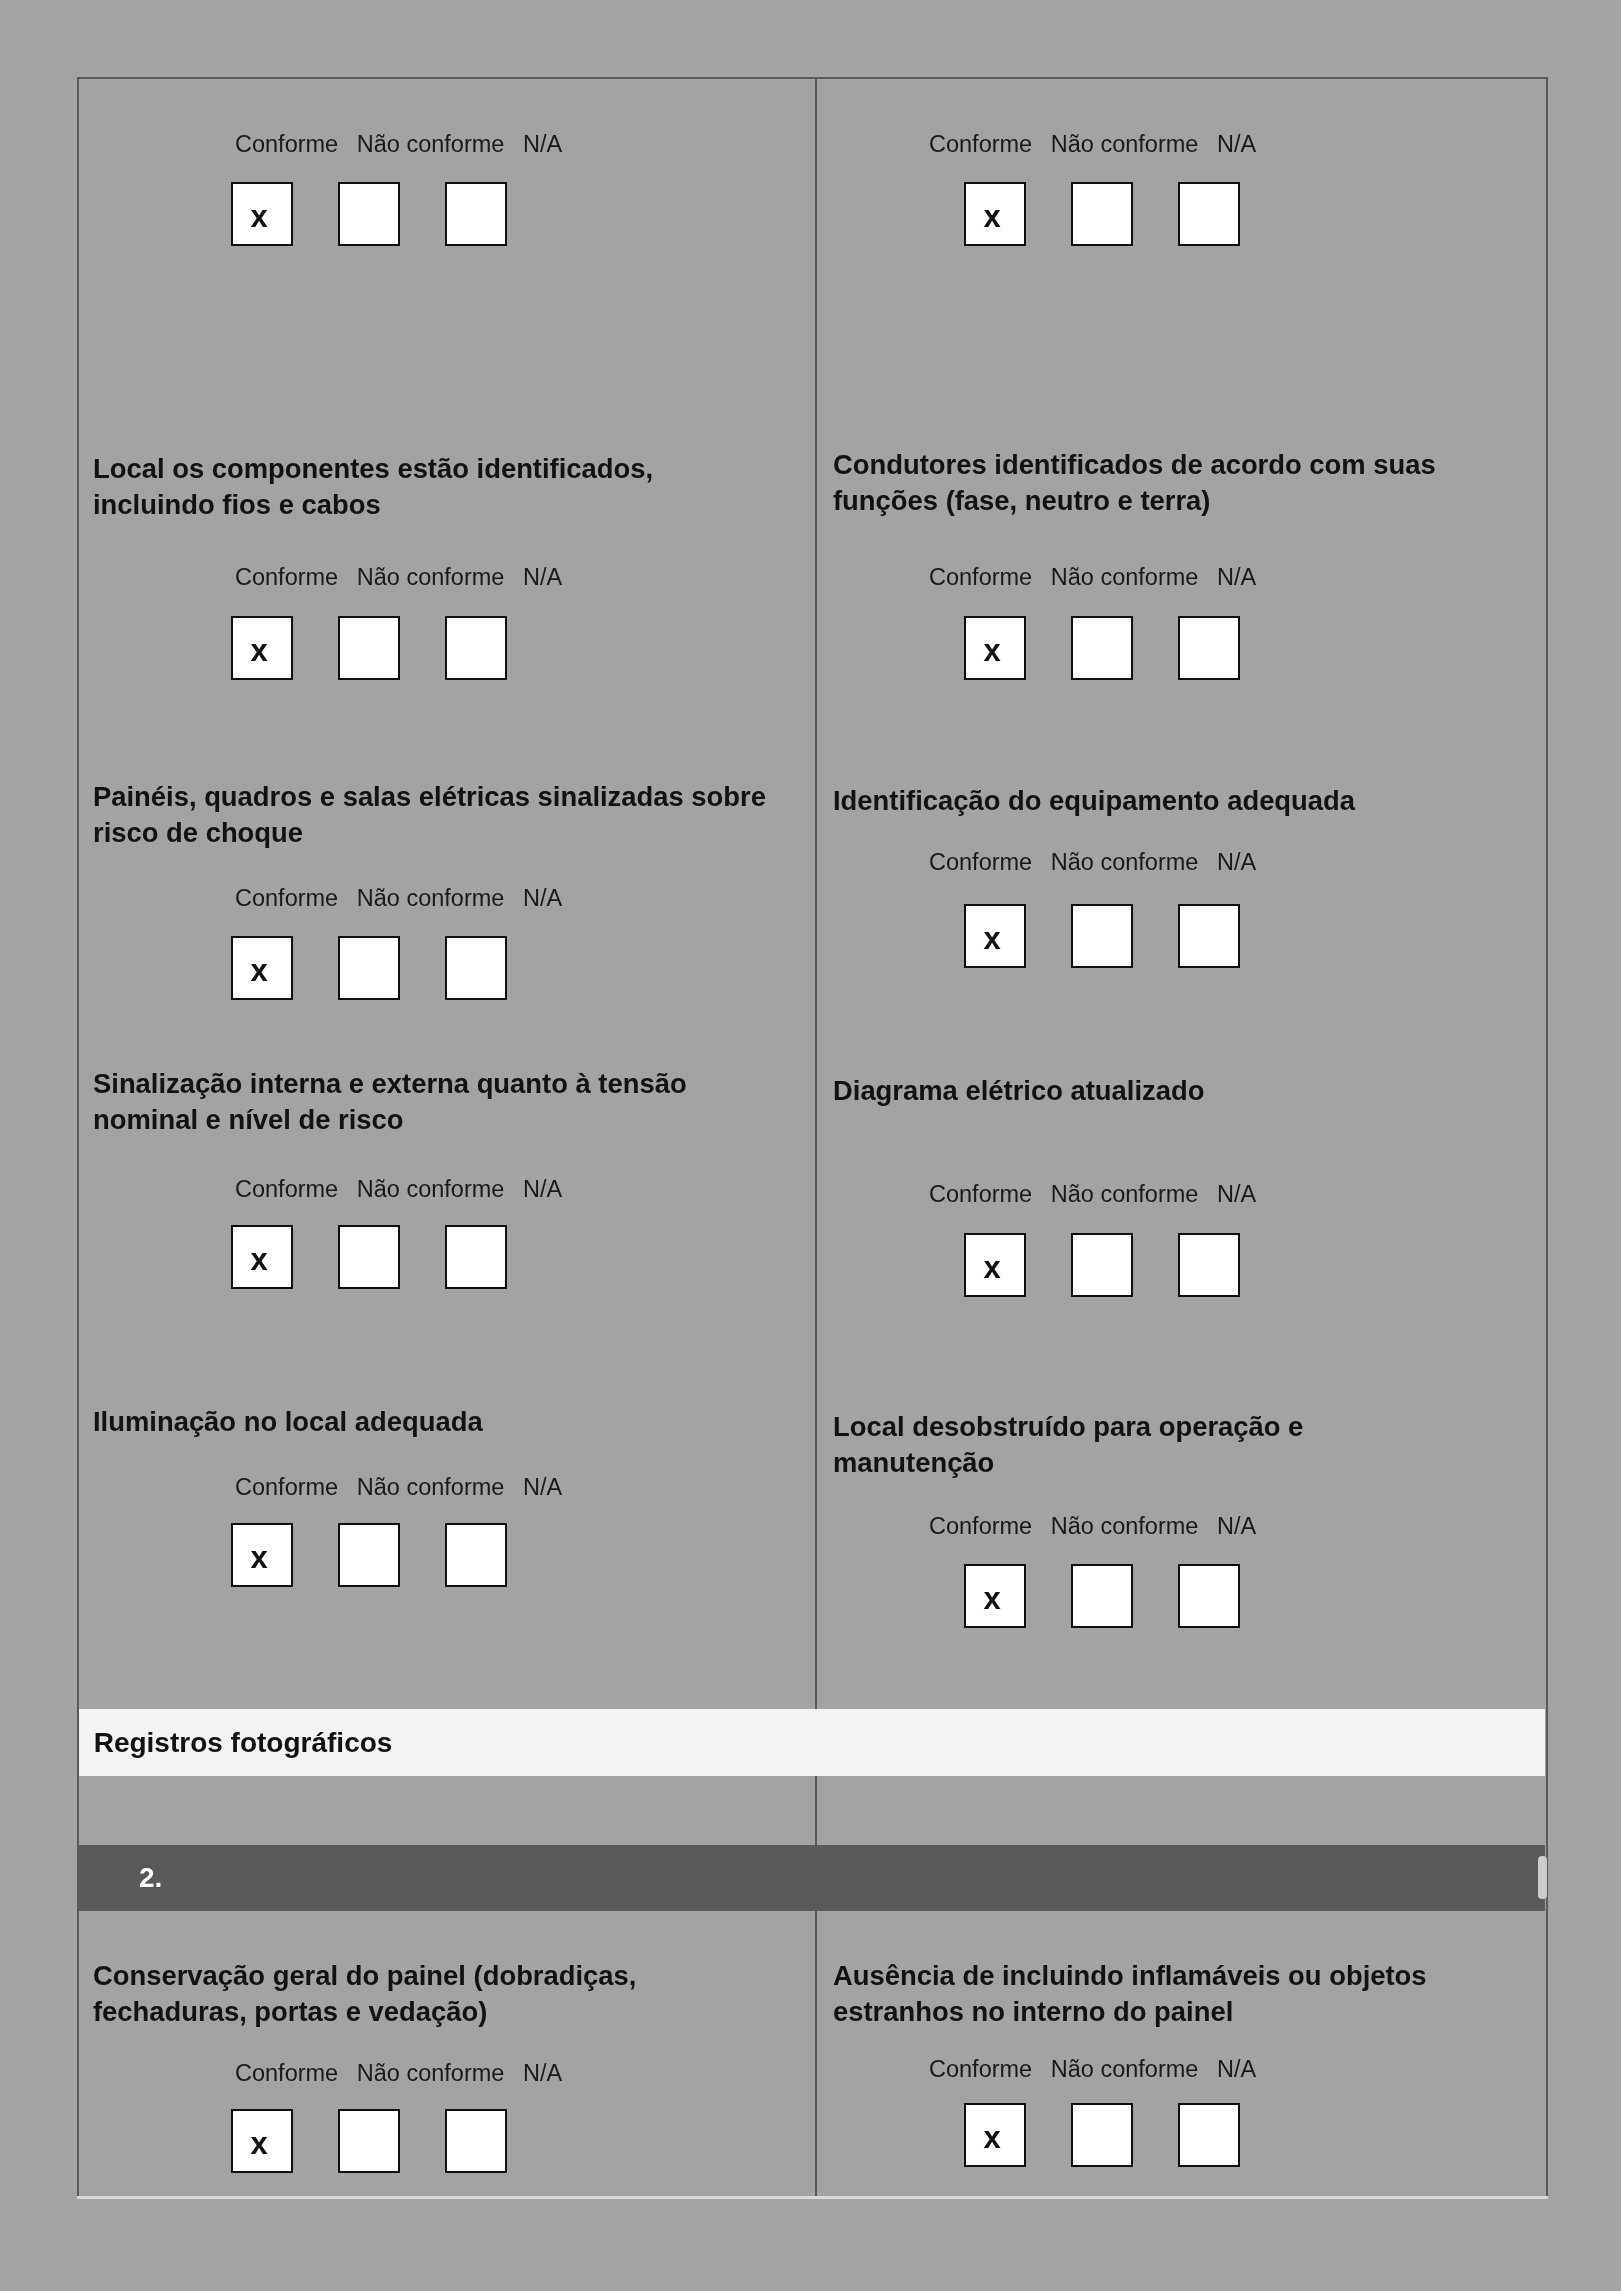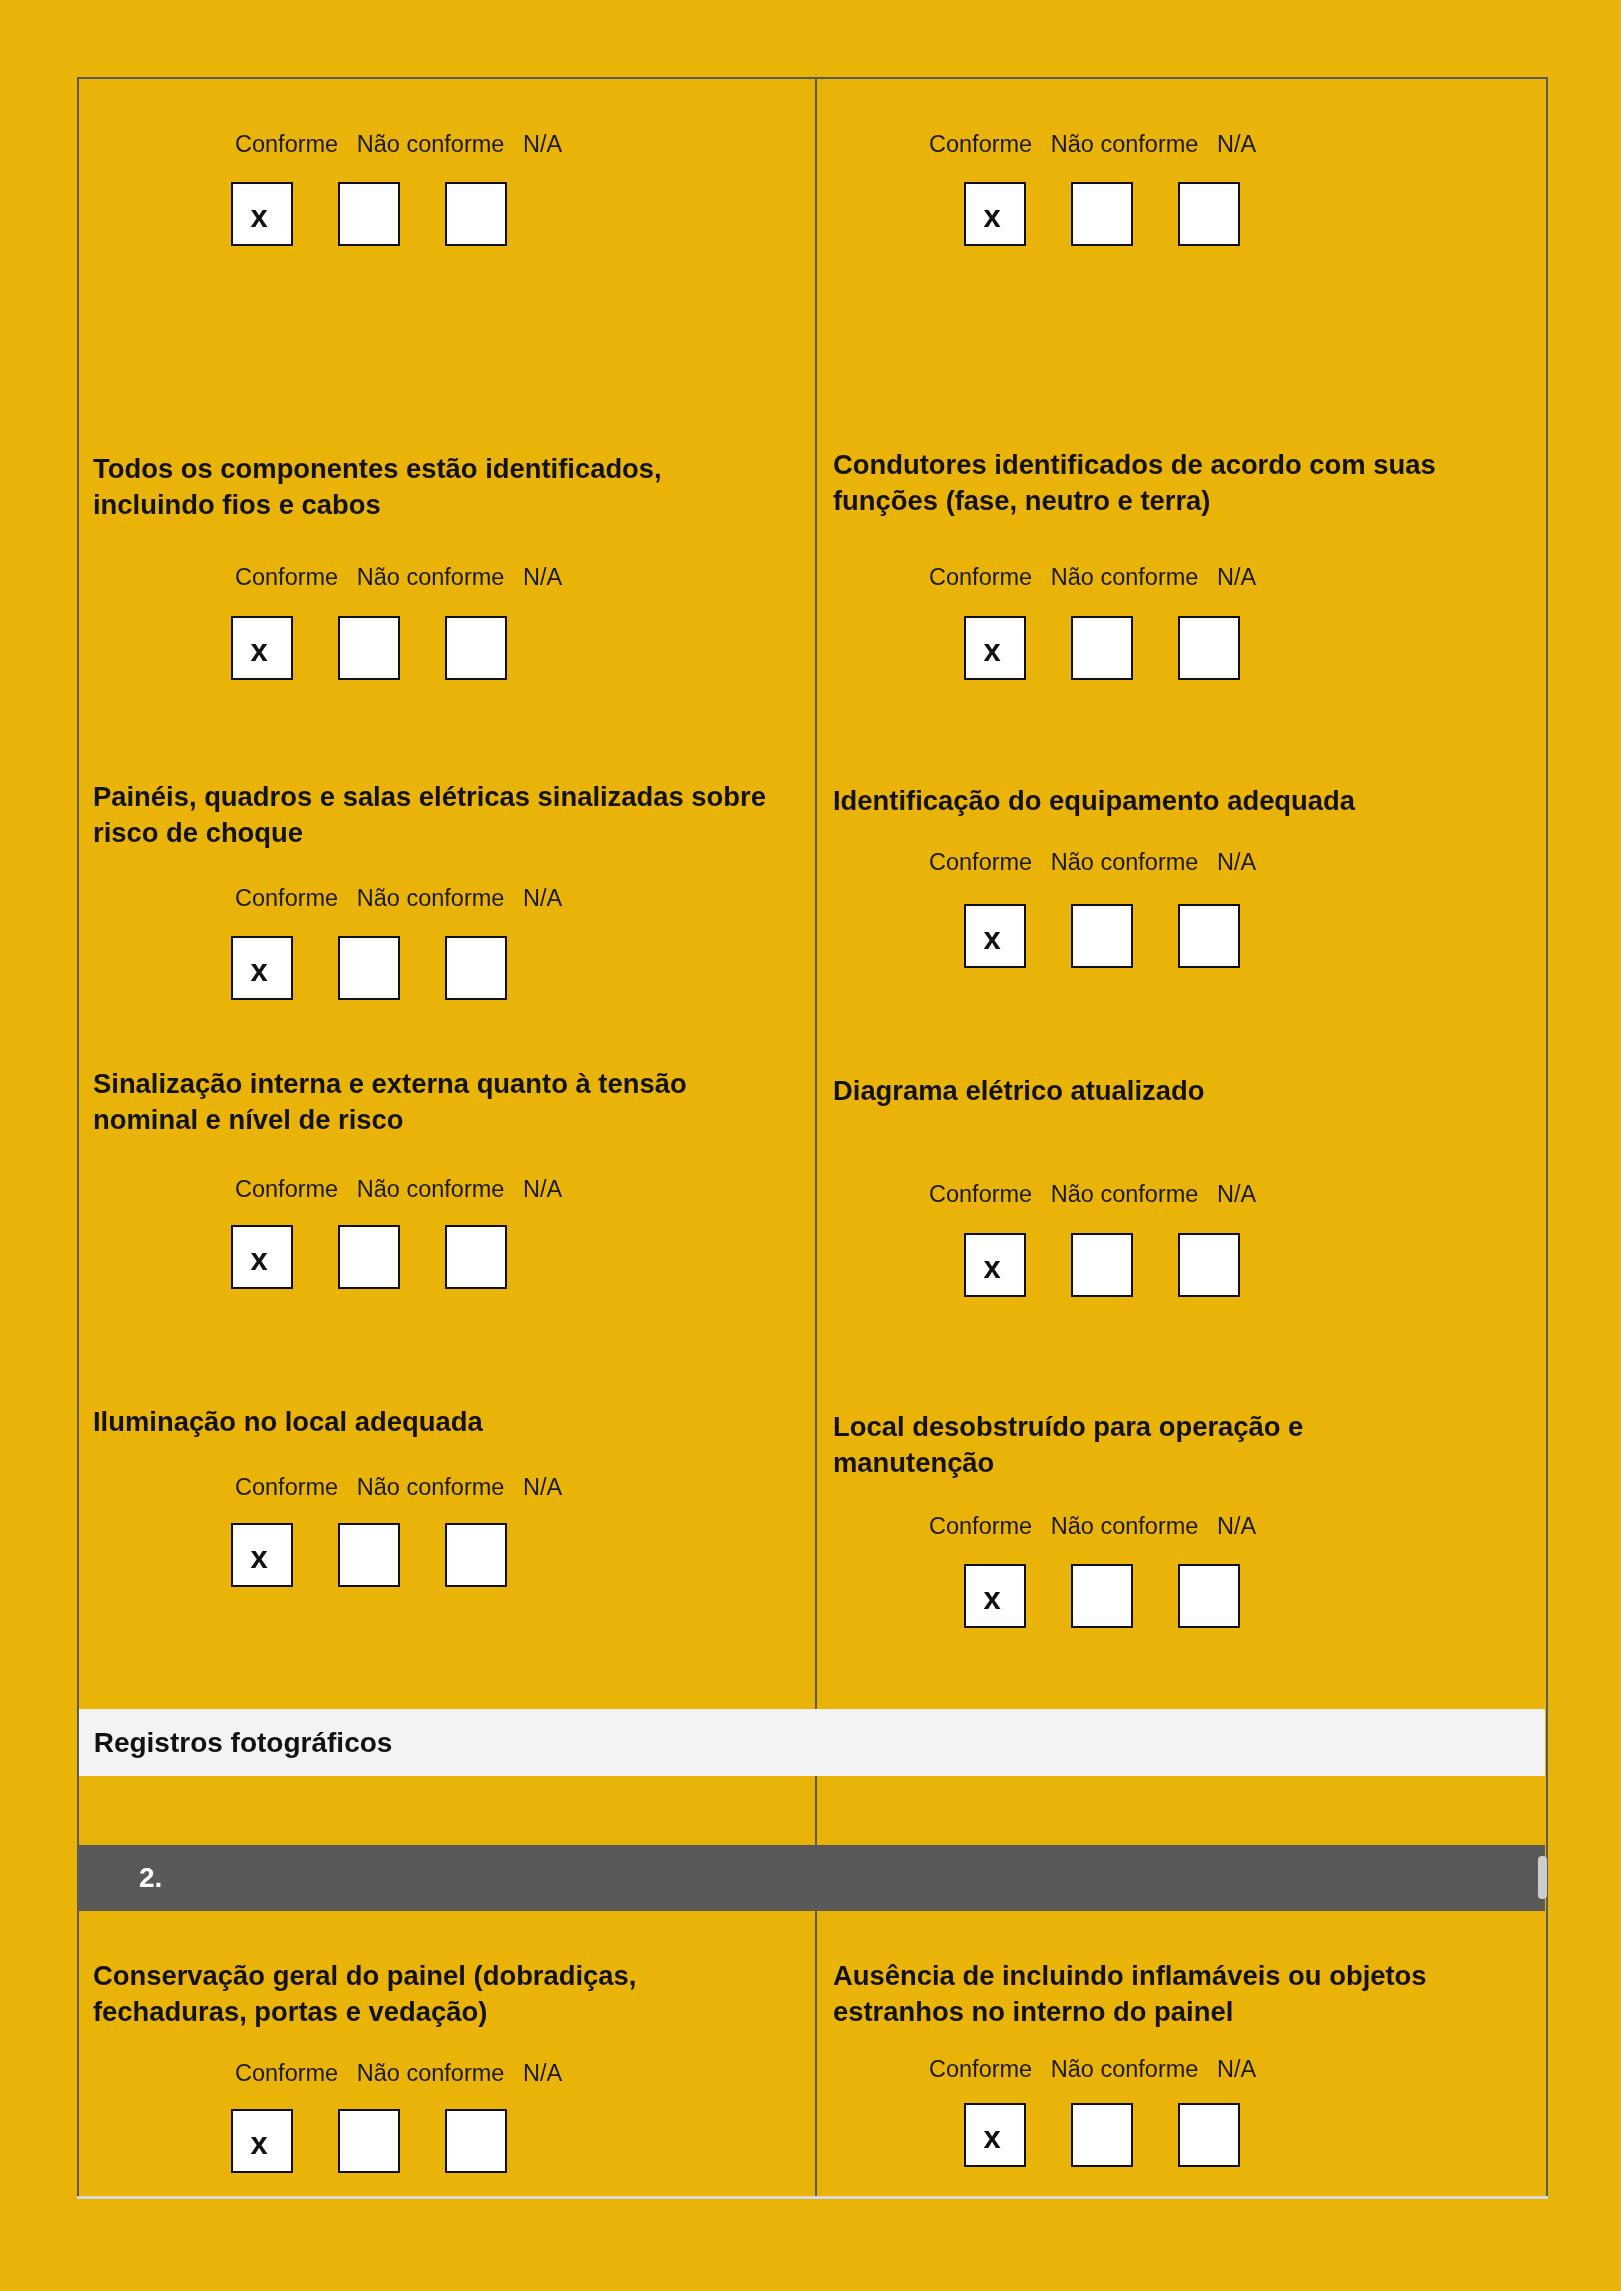--- a/index.html
+++ b/index.html
@@ -1,17 +1,17 @@
 <!DOCTYPE html>
 <html><head>
 <meta charset="utf-8">
 <style>
   html,body { margin:0; padding:0; background:#ffffff; }
   #page {
-    position:relative; width:1621px; height:2292px; background:#eab308;
+    position:relative; width:1621px; height:2292px; background:#a3a3a3;
     font-family:"Liberation Sans", sans-serif; color:#111111; overflow:hidden;
   }
   .frame {
     position:absolute; left:77px; top:77px; width:1471px; height:2119px;
     border:2px solid #5a5a5a; border-bottom:none; box-sizing:border-box;
   }
   .divider { position:absolute; left:815px; top:77px; width:2px; height:2119px; background:#5a5a5a; }
   .lbl { position:absolute; font-weight:bold; font-size:27.4px; line-height:36px; color:#121212; }
   .lbl.nw { white-space:nowrap; }
   .opts { position:absolute; font-size:23.5px; line-height:27.4px; white-space:nowrap; color:#1a1a1a; }
@@ -61,21 +61,21 @@
     <div class="cbs" style="left:964px;top:182px">
       <div class="cb">
           <span class="mark">x</span>
         </div>
       <div class="cb"></div>
       <div class="cb"></div>
     </div>
   </div>
 
   <div>
-    <div class="lbl" style="left:93px;top:451px;width:686px">Todos os componentes estão identificados, incluindo fios e cabos</div>
+    <div class="lbl" style="left:93px;top:451px;width:686px">Local os componentes estão identificados, incluindo fios e cabos</div>
     <div class="opts" style="left:235px;top:564px">
       <span class="opt">Conforme</span><span class="opt">Não conforme</span><span class="opt">N/A</span>
     </div>
     <div class="cbs" style="left:231px;top:616px">
       <div class="cb">
           <span class="mark">x</span>
         </div>
       <div class="cb"></div>
       <div class="cb"></div>
     </div>

